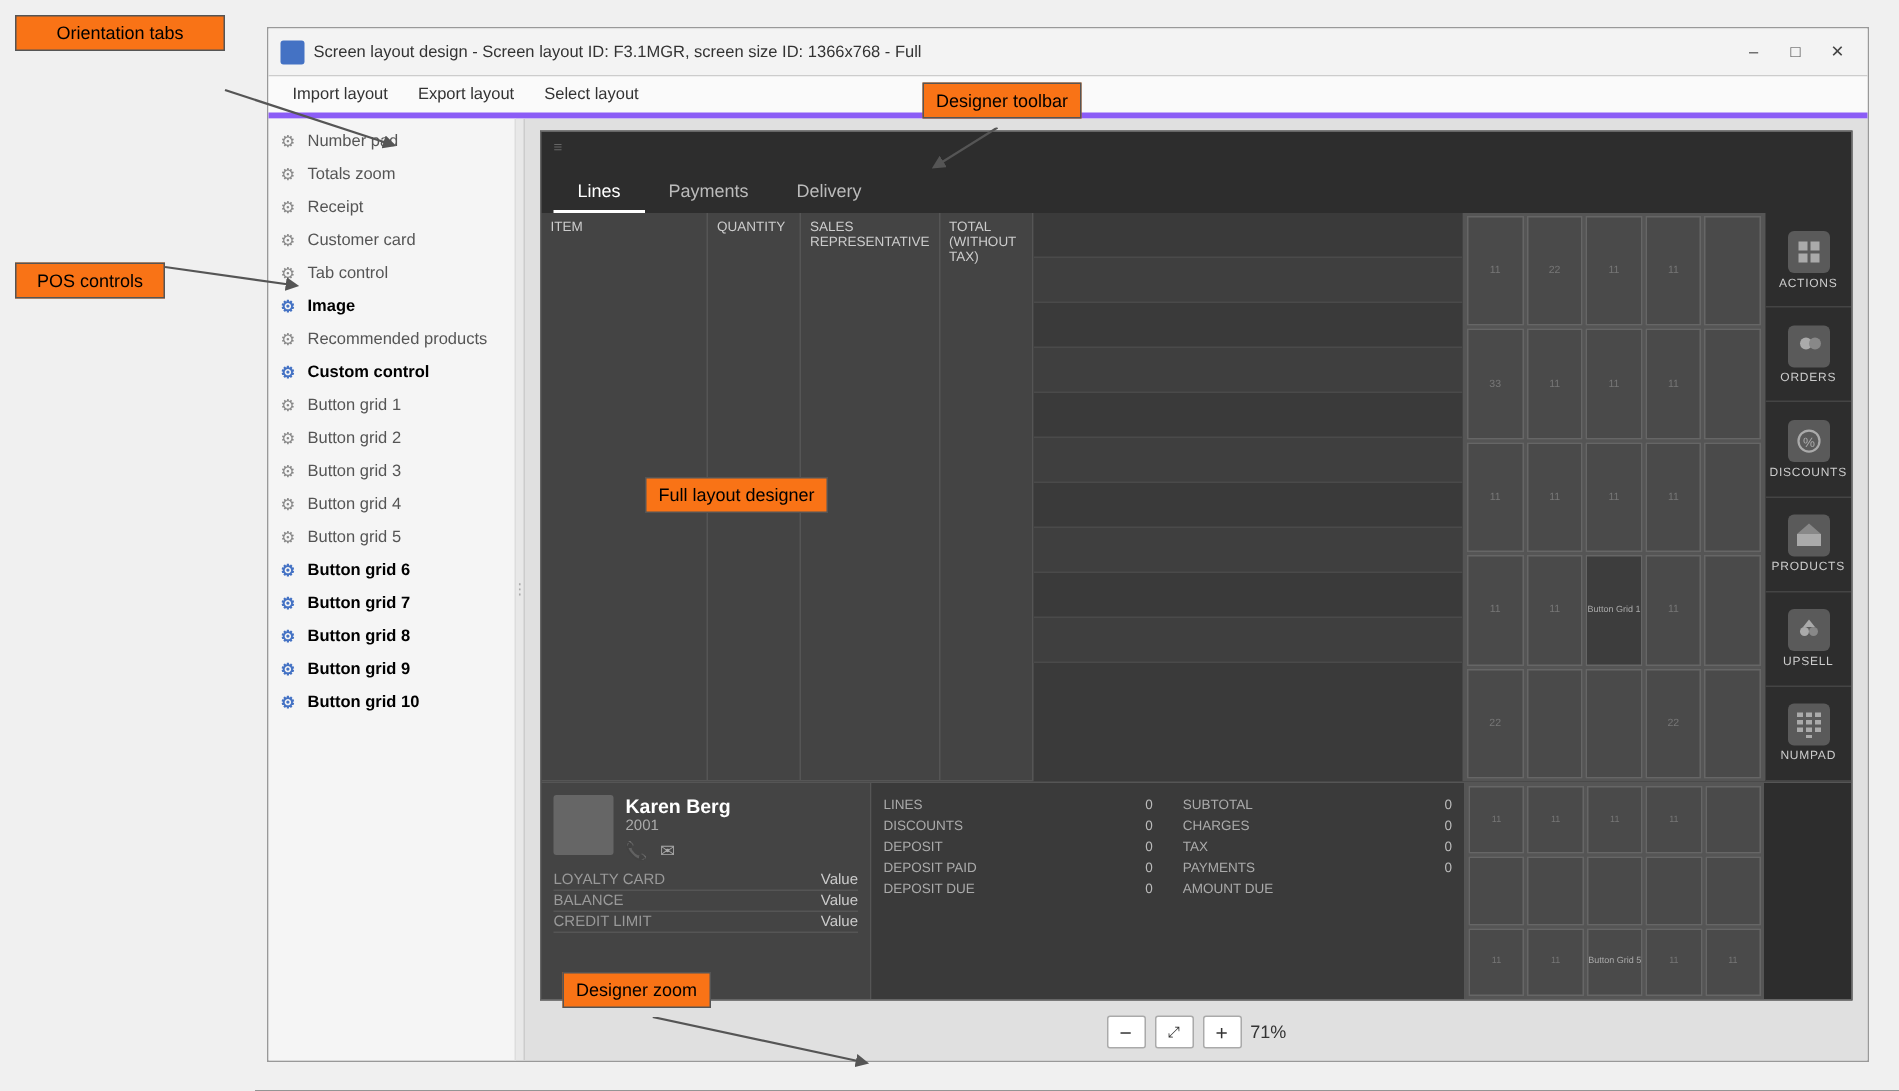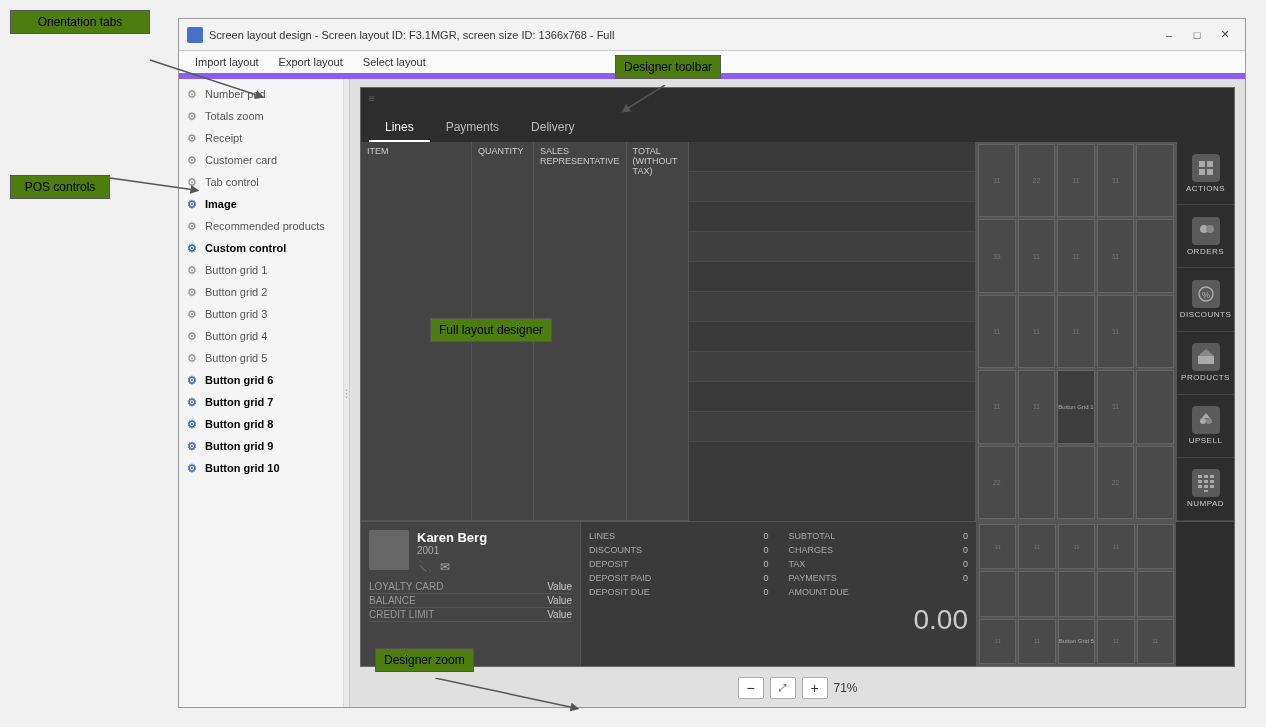--- a/index.html
+++ b/index.html
@@ -2,21 +2,21 @@
 <html><head>
   <meta charset="utf-8">
   <style>
     * { margin: 0; padding: 0; box-sizing: border-box; }
     body { width: 1266px; height: 727px; background: #f0f0f0; font-family: 'Segoe UI', Arial, sans-serif; font-size: 12px; overflow: hidden; position: relative; }
 
     
     .callout-box {
       position: absolute;
       border: 1px solid #555;
-      background: #4d7c0f;
+      background: #f97316;
       padding: 4px 8px;
       font-size: 12px;
       text-align: center;
       z-index: 100;
     }
 
     
     .window {
       position: absolute;
       top: 18px;
@@ -68,21 +68,21 @@
       font-size: 11px;
       color: #444;
     }
 
     
     .menu-bar {
       height: 28px;
       display: flex;
       align-items: center;
       padding: 0 6px;
-      border-bottom: 6px solid #8b5cf6;
+      border-bottom: 4px solid #8b5cf6;
       flex-shrink: 0;
       background: #fafafa;
     }
     .menu-item {
       padding: 4px 10px;
       font-size: 11px;
       cursor: pointer;
       color: #333;
       border-radius: 2px;
     }
@@ -854,23 +854,20 @@
               <span class="total-label">PAYMENTS</span>
               <span class="total-value">0</span>
             </div>
             <div class="total-row">
               <span class="total-label">DEPOSIT DUE</span>
               <span class="total-value">0</span>
             </div>
             <div class="total-row">
               <span class="total-label">AMOUNT DUE</span>
             </div>
-            <div class="amount-due">
-              <span>0.00</span>
-            </div>
           </div>
 
           <div class="bottom-grids">
             <div class="bottom-btn">
                 <span style="font-size:6px;color:#777">11</span>
               </div>
             <div class="bottom-btn">
                 <span style="font-size:6px;color:#777">11</span>
               </div>
             <div class="bottom-btn">

